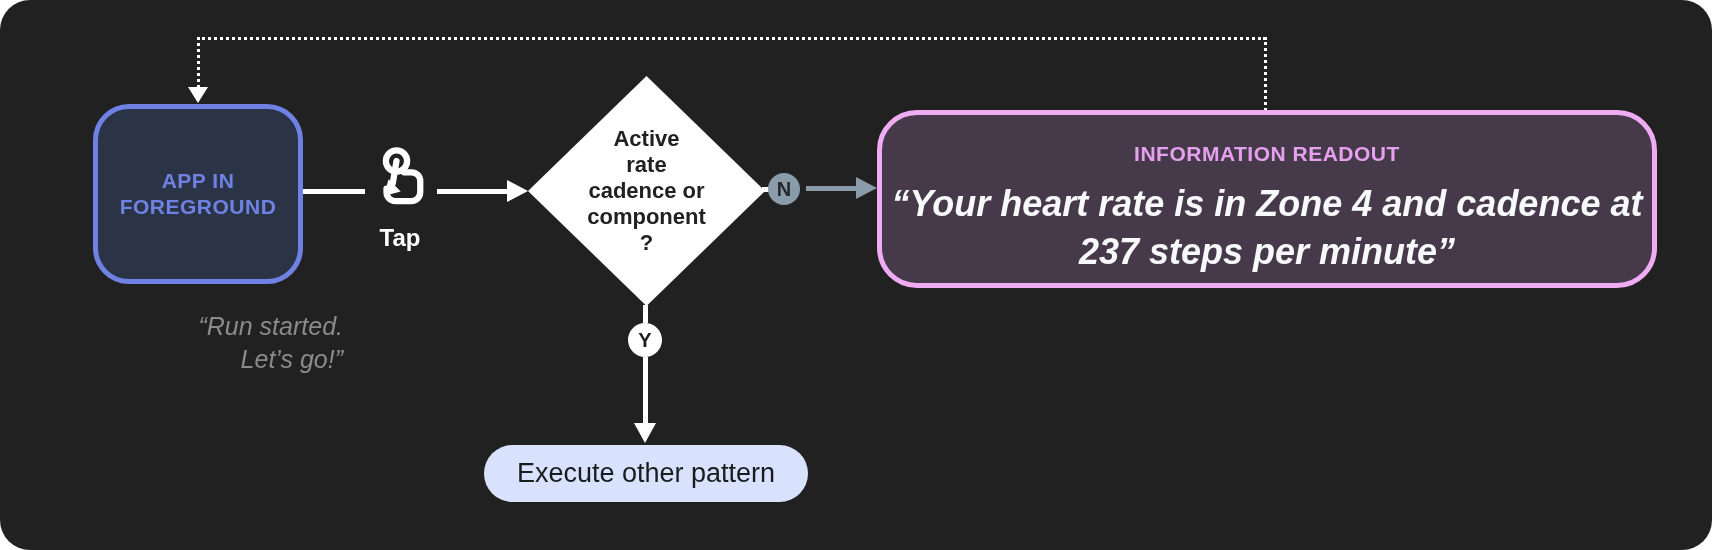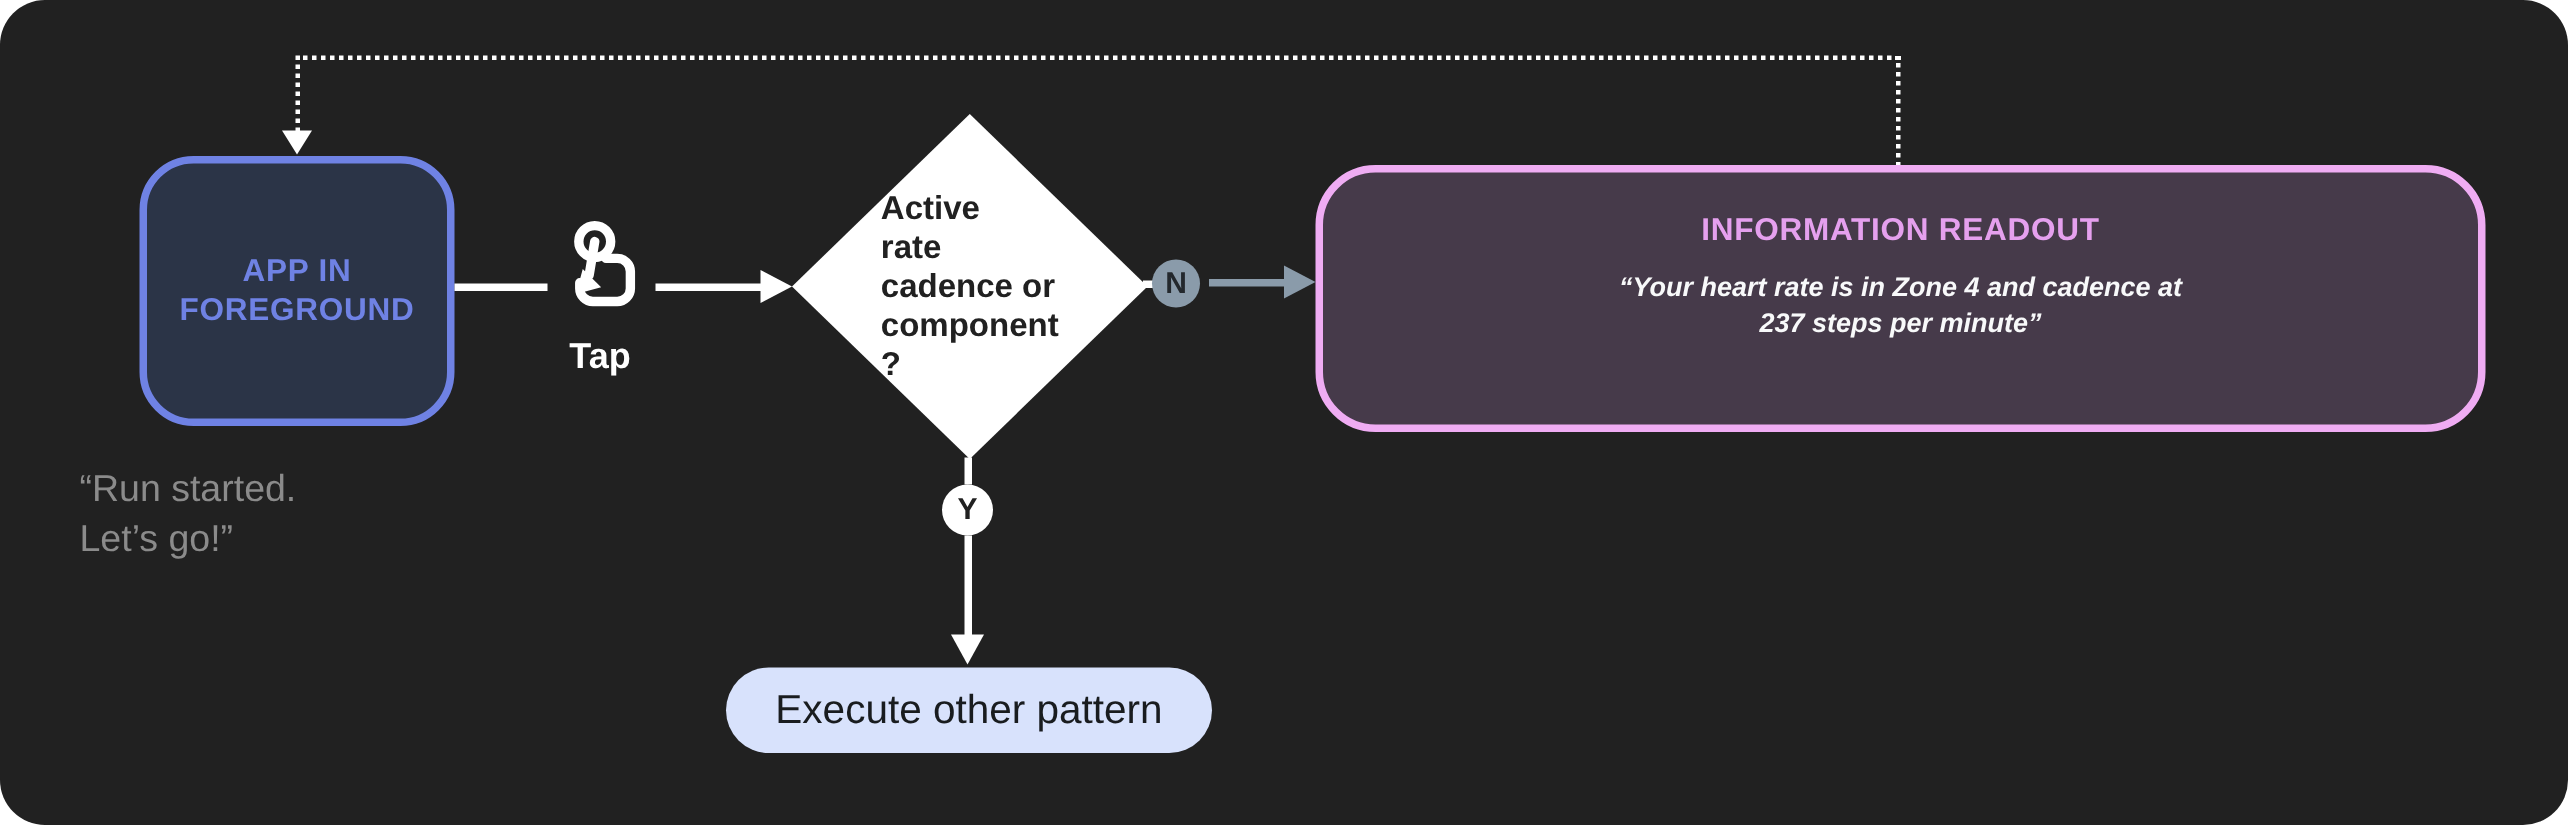--- a/index.html
+++ b/index.html
@@ -28,21 +28,21 @@
     background: var(--app-fill, #2B3447);
     border: 5px solid var(--app-border, #6F82E4);
     border-radius: 36px;
     display: flex; flex-direction: column; align-items: center; justify-content: center;
     color: var(--app-text, #6F82E4);
     font-weight: bold; font-size: 21px; line-height: 1.25; letter-spacing: 0.5px;
     text-align: center;
   }
   .app-caption {
     left: 53px; top: 310px; width: 290px;
-    text-align: left; 
+    text-align: right; font-style: italic;
     font-size: 25px; line-height: 1.3;
     color: var(--caption-text, #8B8B8B);
   }
 
   
   .c-line-1 { left: 303px; top: 189px; width: 62px; height: 5px; background: var(--line, #fff); }
   .c-line-2 { left: 437px; top: 189px; width: 72px; height: 5px; background: var(--line, #fff); }
   .c-head-2 { left: 507px; top: 180px; width: 0; height: 0;
               border-top: 11px solid transparent; border-bottom: 11px solid transparent;
               border-left: 21px solid var(--line, #fff); }
@@ -64,21 +64,21 @@
 
   
   .diamond {
     left: 528px; top: 76px; width: 237px; height: 230px;
     background: var(--decision-fill, #fff);
     clip-path: polygon(50% 0, 100% 50%, 50% 100%, 0 50%);
     display: flex; align-items: center; justify-content: center;
   }
   .diamond-text {
     color: var(--decision-text, #212121);
-    font-weight: bold; font-size: 22px; line-height: 1.18; 
+    font-weight: bold; font-size: 22px; line-height: 1.18; text-align: center;
   }
   .diamond-text span { display: block; }
 
   
   .badge { border-radius: 50%; display: flex; align-items: center; justify-content: center;
            font-weight: bold; font-size: 20px; }
   .badge-n { left: 768px; top: 173px; width: 32px; height: 32px;
              background: var(--no-accent, #8A9BAA); color: var(--no-text, #23282D); }
   .badge-y { left: 628px; top: 323px; width: 34px; height: 34px;
              background: var(--yes-fill, #fff); color: var(--yes-text, #212121); }
@@ -93,21 +93,21 @@
     text-align: center;
   }
   .readout-title {
     color: var(--readout-title, #E5A0EE);
     font-weight: bold; font-size: 21px; letter-spacing: 0.5px;
   }
   .readout-quote {
     margin-top: 14px;
     color: var(--readout-quote, #F8F9FA);
     font-weight: bold; font-style: italic;
-    font-size: 18px; line-height: 1.32;
+    font-size: 36px; line-height: 1.32;
   }
 
   
   .action-pill {
     left: 484px; top: 445px; width: 324px; height: 57px;
     background: var(--action-fill, #D8E2FC);
     border-radius: 29px;
     display: flex; align-items: center; justify-content: center;
     color: var(--action-text, #191C1F);
     font-weight: normal; font-size: 27px;

